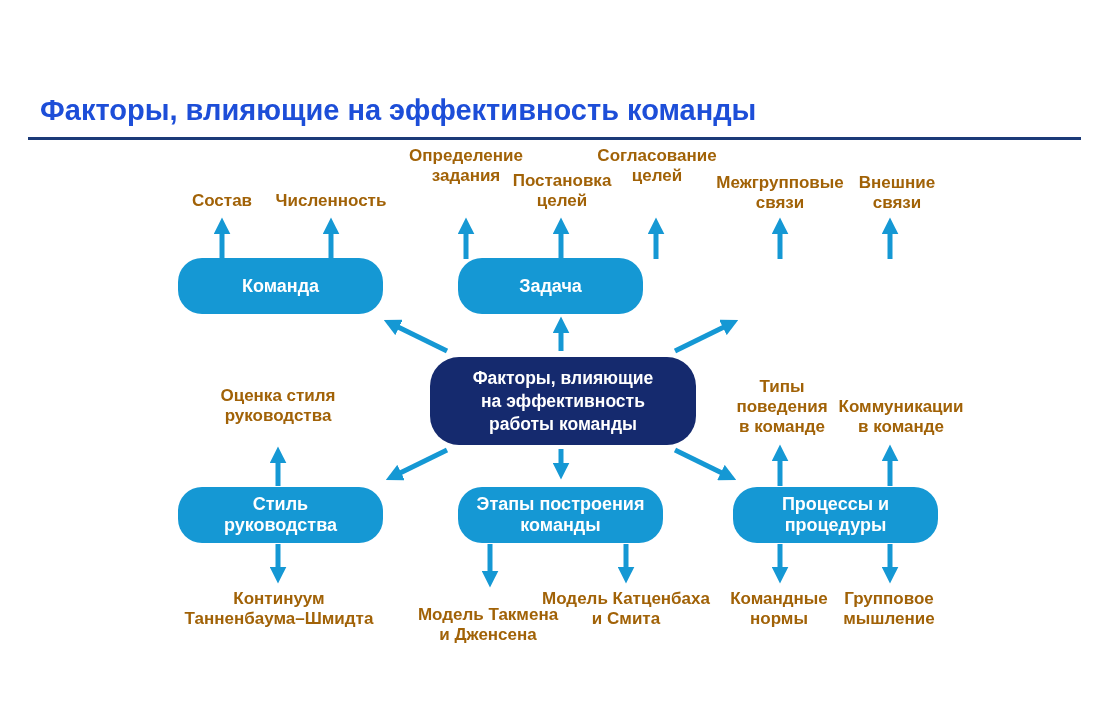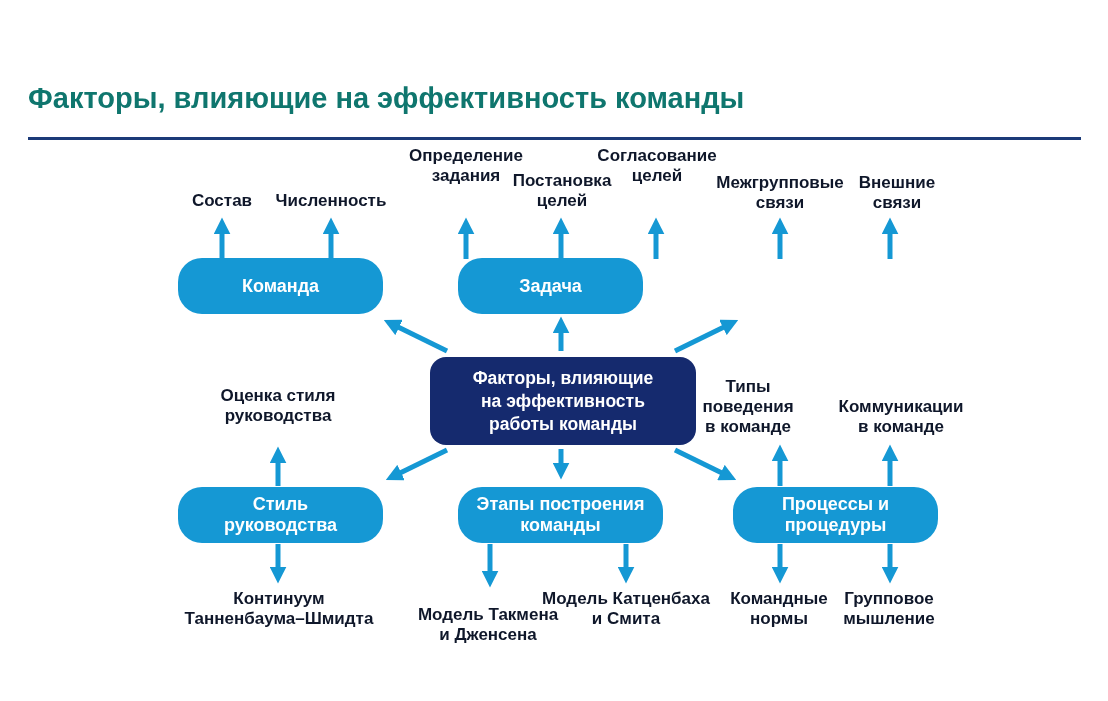--- a/index.html
+++ b/index.html
@@ -8,24 +8,24 @@
     width: 1108px;
     height: 701px;
     background: #ffffff;
     font-family: "Liberation Sans", sans-serif;
     overflow: hidden;
   }
   .title {
     position: absolute;
     left: 28px;
     top: 82px;
-    margin: 0;
+    margin: 12px;
     font-size: 29px;
     font-weight: bold;
-    color: #0f766e;
+    color: #1d4ed8;
     white-space: pre;
     letter-spacing: 0px;
   }
   .rule {
     position: absolute;
     left: 28px;
     top: 137px;
     width: 1053px;
     height: 3px;
     background: #1b3a78;
@@ -49,28 +49,28 @@
   .node span { white-space: pre-line; }
   .node.light {
     background: #1598d4;
     font-size: 18px;
     line-height: 21px;
   }
   .node.dark {
     background: #152a6e;
     font-size: 17.5px;
     line-height: 23px;
-    border-radius: 16px;
+    border-radius: 29px;
     text-align: center;
   }
   .lbl {
     position: absolute;
     transform: translateX(-50%);
     text-align: center;
-    color: #0f172a;
+    color: #a16207;
     font-weight: bold;
     font-size: 17px;
     line-height: 20px;
     white-space: pre;
   }
 </style>
 </head>
 <body>
 
 <div class="canvas">
@@ -148,21 +148,21 @@
 целей</div>
   <div class="lbl" style="left:657px;top:146px">Согласование
 целей</div>
   <div class="lbl" style="left:780px;top:173px">Межгрупповые
 связи</div>
   <div class="lbl" style="left:897px;top:173px">Внешние
 связи</div>
 
   <div class="lbl" style="left:278px;top:386px">Оценка стиля
 руководства</div>
-  <div class="lbl" style="left:748px;top:377px">Типы
+  <div class="lbl" style="left:782px;top:377px">Типы
 поведения
 в команде</div>
   <div class="lbl" style="left:901px;top:397px">Коммуникации
 в команде</div>
 
   <div class="lbl" style="left:279px;top:589px">Континуум
 Танненбаума–Шмидта</div>
   <div class="lbl" style="left:488px;top:605px">Модель Такмена
 и Дженсена</div>
   <div class="lbl" style="left:626px;top:589px">Модель Катценбаха

